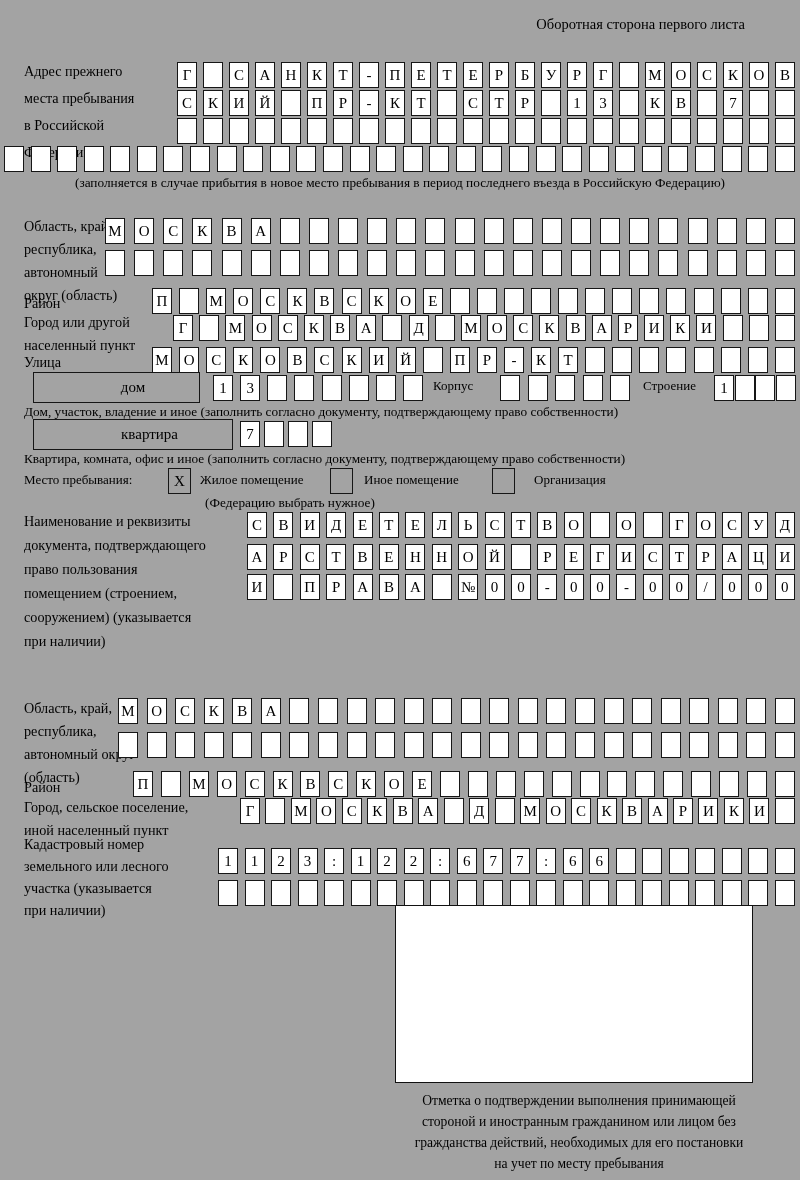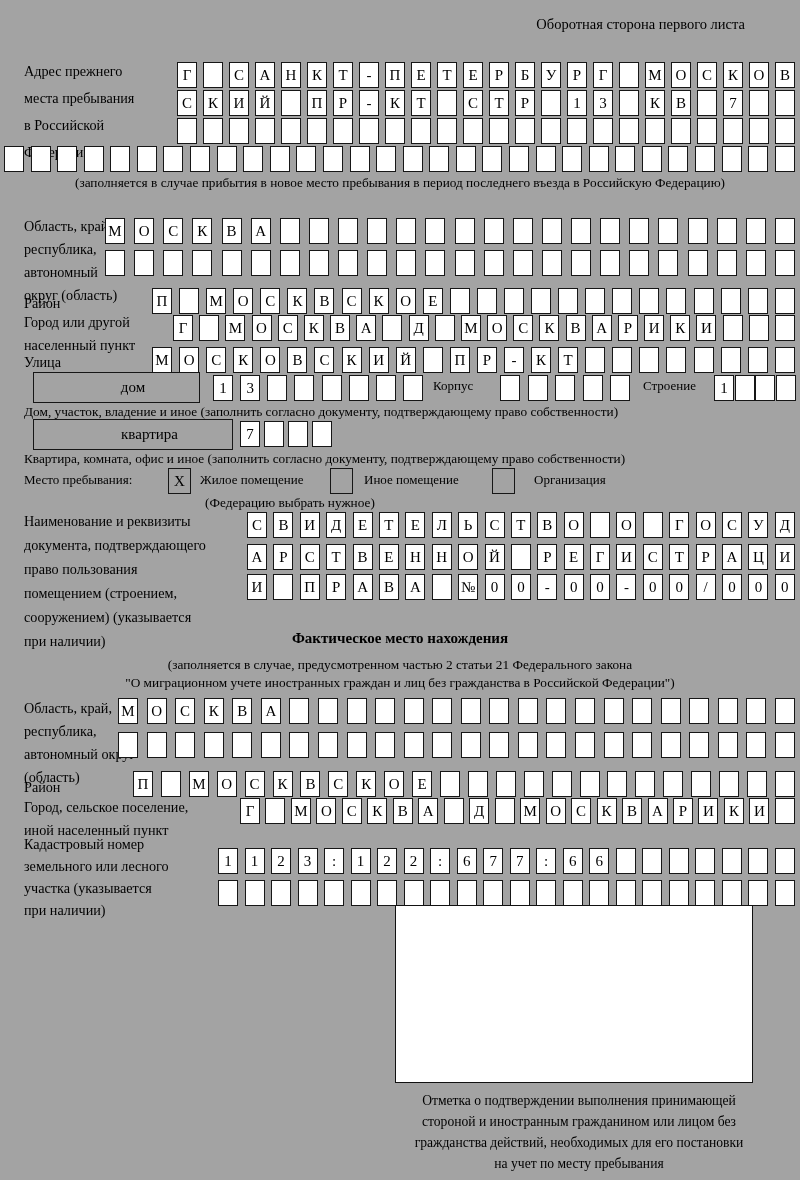--- a/index.html
+++ b/index.html
@@ -413,23 +413,20 @@
       <div class="cell">0</div>
       <div class="cell">-</div>
       <div class="cell">0</div>
       <div class="cell">0</div>
       <div class="cell">/</div>
       <div class="cell">0</div>
       <div class="cell">0</div>
       <div class="cell">0</div>
     </div>
 
-  <div class="h2 center" style="left:0; top:630px; width:800px;">Фактическое место нахождения</div>
-  <div class="note center pre" style="left:0; top:656px; width:800px; line-height:18px;">(заполняется в случае, предусмотренном частью 2 статьи 21 Федерального закона
-"О миграционном учете иностранных граждан и лиц без гражданства в Российской Федерации")</div>
 
   <div class="lbl pre" style="left:24px; top:697px; line-height:23px;">Область, край,
 республика,
 автономный округ
 (область)</div>
   <div class="cellrow" style="left:118px; top:698px; width:677px;">
       <div class="cell">М</div>
       <div class="cell">О</div>
       <div class="cell">С</div>
       <div class="cell">К</div>

